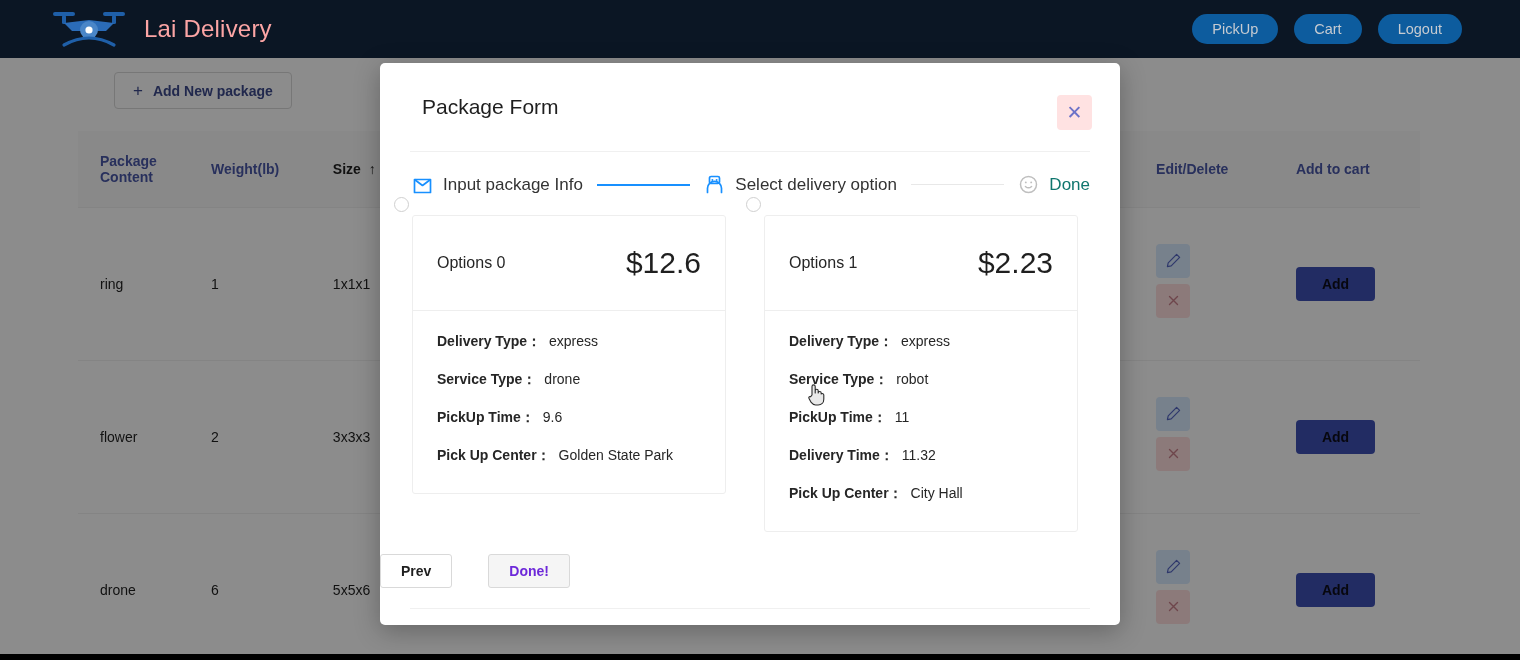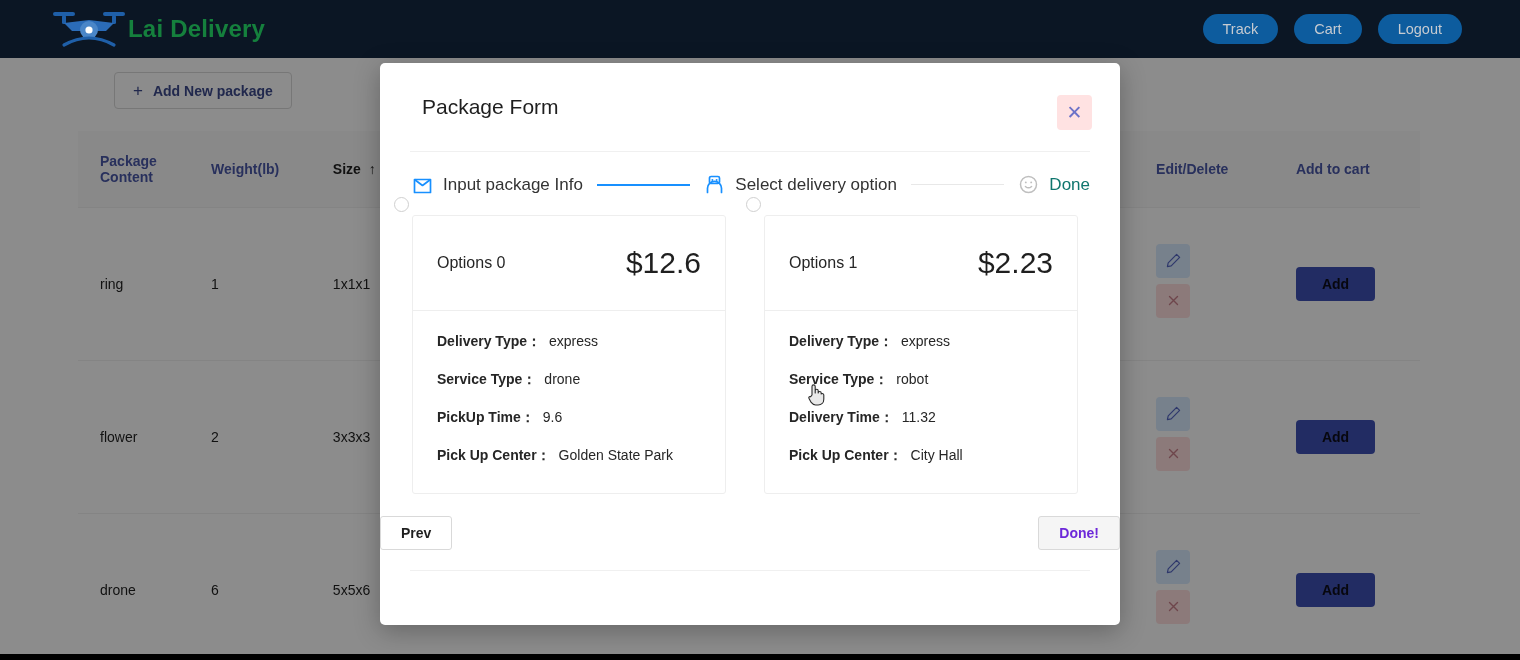--- a/index.html
+++ b/index.html
@@ -20,22 +20,23 @@
   #navbar {
     position: absolute; left: 0; top: 0;
     width: 1520px; height: 58px;
     background: #0b1624;
     display: flex; align-items: center;
     z-index: 40;
   }
   #brand-wrap { display: flex; align-items: center; padding-left: 50px; }
   #drone-logo { width: 78px; height: 44px; }
   #brand-title {
-    font-size: 24px; font-weight: bold;
-    color: #15803d; letter-spacing: .2px;
+    margin-left: 16px;
+    font-size: 24px; font-weight: normal;
+    color: #fca5a5; letter-spacing: .2px;
   }
   #nav-actions {
     margin-left: auto; display: flex; gap: 16px;
     padding-right: 58px;
   }
   .nav-btn {
     background: #0d5c9e;
     color: #c6cbd1;
     border: none; border-radius: 18px;
     padding: 7px 20px;
@@ -199,21 +200,21 @@
   .option-name { font-size: 16px; color: #262626; }
   .option-price { font-size: 30px; color: #1f1f1f; font-weight: normal; }
   .option-card-body { padding: 22px 24px 28px 24px; }
   .kv { margin-bottom: 20px; font-size: 14px; color: #262626; }
   .kv:last-child { margin-bottom: 0; }
   .kv .k { font-weight: bold; }
   .kv .v { margin-left: 8px; text-align: right; }
 
   
   #modal-footer {
-    display: flex; justify-content: space-between; gap: 20px;
+    display: flex; justify-content: flex-start; gap: 36px;
     margin-top: 22px;
   }
   .footer-btn {
     border: 1px solid #d9d9d9; border-radius: 3px;
     background: #fff;
     padding: 8px 20px;
     font-size: 14px; font-weight: bold;
     color: #1f1f1f; cursor: pointer;
     font-family: "Liberation Sans", sans-serif;
   }
@@ -247,21 +248,21 @@
             <path d="M14 16 L39 13 L64 16 L56 24 L22 24 Z" fill="#2b6cb8"></path>
             <circle cx="39" cy="23" r="9" fill="#4a86c8"></circle>
             <circle cx="39" cy="23" r="3.6" fill="#ffffff"></circle>
             <path d="M14 38 Q39 24 64 38" stroke="#1f5fa8" stroke-width="3.2" fill="none" stroke-linecap="round"></path>
           </g>
         </svg>
       </span>
       <span id="brand-title">Lai Delivery</span>
     </div>
     <div id="nav-actions">
-      <button class="nav-btn">Track</button>
+      <button class="nav-btn">PickUp</button>
       <button class="nav-btn">Cart</button>
       <button class="nav-btn">Logout</button>
     </div>
   </div>
 
   <div id="page">
     <div id="content-card">
       <div id="toolbar">
         <button id="add-new-package">
           <span class="plus">+</span>
@@ -421,20 +422,21 @@
         <div class="option-col">
           <span class="radio-dot"></span>
           <div class="option-card">
             <div class="option-card-head">
               <span class="option-name">Options 1</span>
               <span class="option-price">$2.23</span>
             </div>
             <div class="option-card-body">
               <div class="kv"><span class="k">Delivery Type：</span><span class="v">express</span></div>
               <div class="kv"><span class="k">Service Type：</span><span class="v">robot</span></div>
+              <div class="kv"><span class="k">PickUp Time：</span><span class="v">11</span></div>
               <div class="kv"><span class="k">Delivery Time：</span><span class="v">11.32</span></div>
               <div class="kv"><span class="k">Pick Up Center：</span><span class="v">City Hall</span></div>
             </div>
           </div>
         </div>
       </div>
 
     <div id="modal-footer">
       <button class="footer-btn">Prev</button>
       <button class="footer-btn disabled">Done!</button>

